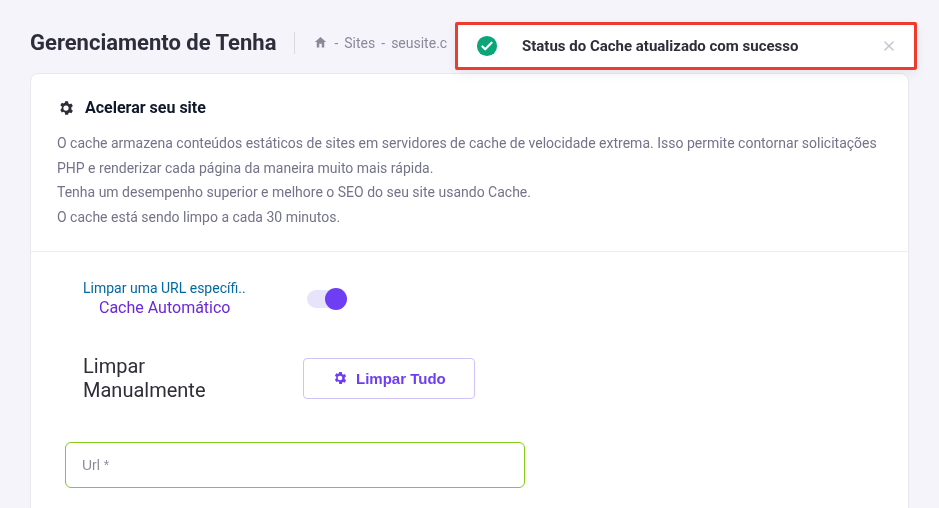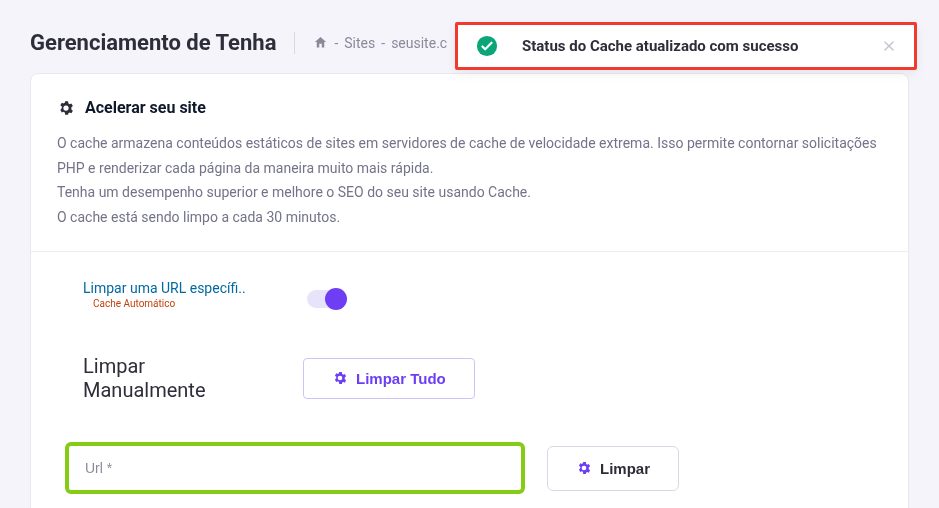--- a/index.html
+++ b/index.html
@@ -79,24 +79,24 @@
       top: 0;
       font-size: 14px;
       color: #0369a1;
       max-width: 165px;
       white-space: nowrap;
       overflow: hidden;
       text-overflow: ellipsis;
     }
     .stack-label-bottom {
       position: absolute;
-      left: 28px;
+      left: 34px;
       top: 18px;
-      font-size: 10px;
-      color: #c2410c;
+      font-size: 16px;
+      color: #6d28d9;
     }
     .toggle {
       position: absolute;
       left: 242px;
       top: 10px;
       width: 38px;
       height: 18px;
       background: #e6e3fb;
       border-radius: 10px;
       cursor: pointer;
@@ -135,21 +135,21 @@
       gap: 8px;
       cursor: pointer;
     }
     .row3 {
       display: flex;
       align-items: center;
       gap: 22px;
     }
     .input-outline {
       flex: 0 0 460px;
-      border: 4px solid #84cc16;
+      border: 1px solid #84cc16;
       border-radius: 6px;
       padding: 14px 16px;
       font-size: 14px;
       color: #701a75;
       outline: none;
     }
     .input-outline::placeholder { color: #8a8a99; }
     .btn-clear {
       border: 1px solid #d8d8e5;
       background: #fff;
@@ -243,28 +243,20 @@
           <svg width="16" height="16" viewBox="0 0 24 24" fill="#6d3ef4">
               <path d="M19.14 12.94a7.14 7.14 0 000-1.88l2.03-1.58-2-3.46-2.39.96a7.07 7.07 0 00-1.63-.94L14.8 3h-4l-.35 2.04c-.58.23-1.13.55-1.63.94l-2.39-.96-2 3.46 2.03 1.58a7.14 7.14 0 000 1.88L4.43 14.5l2 3.46 2.39-.96c.5.39 1.05.71 1.63.94L10.8 21h4l.35-2.04c.58-.23 1.13-.55 1.63-.94l2.39.96 2-3.46-2.03-1.58zM12 15.5A3.5 3.5 0 1112 8.5a3.5 3.5 0 010 7z"></path>
             </svg>
         </span>
         <span>Limpar Tudo</span>
       </button>
     </div>
 
     <div class="row3">
       <input class="input-outline" type="text" placeholder="Url *" style="">
-      <button class="btn-clear">
-        <span>
-          <svg width="16" height="16" viewBox="0 0 24 24" fill="#6d3ef4">
-              <path d="M19.14 12.94a7.14 7.14 0 000-1.88l2.03-1.58-2-3.46-2.39.96a7.07 7.07 0 00-1.63-.94L14.8 3h-4l-.35 2.04c-.58.23-1.13.55-1.63.94l-2.39-.96-2 3.46 2.03 1.58a7.14 7.14 0 000 1.88L4.43 14.5l2 3.46 2.39-.96c.5.39 1.05.71 1.63.94L10.8 21h4l.35-2.04c.58-.23 1.13-.55 1.63-.94l2.39.96 2-3.46-2.03-1.58zM12 15.5A3.5 3.5 0 1112 8.5a3.5 3.5 0 010 7z"></path>
-            </svg>
-        </span>
-        <span>Limpar</span>
-      </button>
     </div>
 
   </div>
 </div>
 
 <div class="toast">
   <span>
     <svg width="22" height="22" viewBox="0 0 24 24">
         <circle cx="12" cy="12" r="11" fill="#0aa678"></circle>
         <path d="M7 12.5l3 3 7-7" stroke="#fff" stroke-width="2.4" fill="none" stroke-linecap="round" stroke-linejoin="round"></path>

